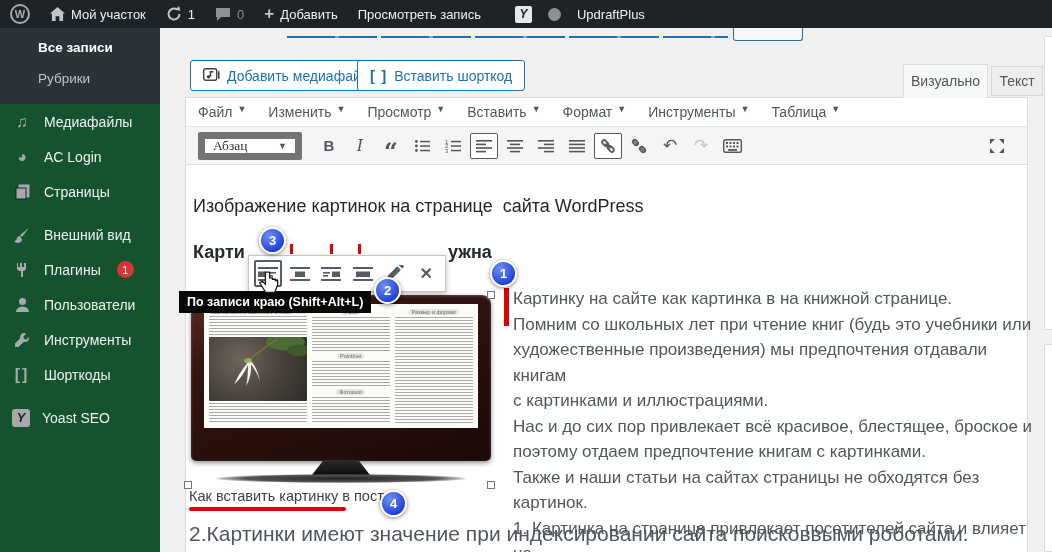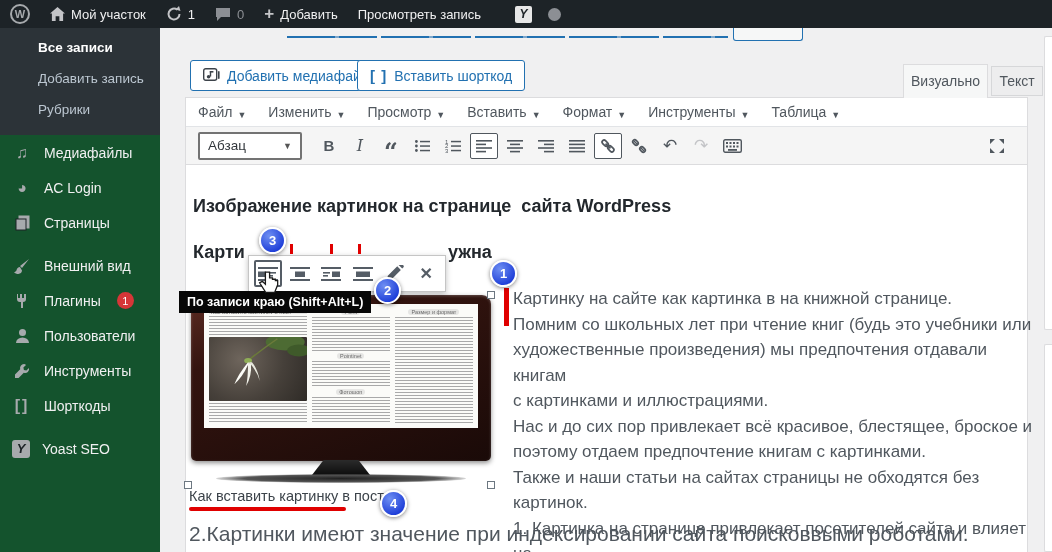--- a/index.html
+++ b/index.html
@@ -55,42 +55,42 @@
   .tab-visual { left:743px; top:36px; width:85px; height:34px; line-height:32px; background:#f6f7f7;
     border:1px solid #dcdcde; border-bottom:none; z-index:5; }
   .tab-text { left:831px; top:38px; width:52px; height:30px; line-height:29px; background:#ededee;
     border:1px solid #d6d7d9; }
 
   
   .editor { position:absolute; left:25px; top:69px; width:843px; height:455px; background:#fff;
     border:1px solid #dcdcde; border-bottom:none; }
   .menubar { height:29px; border-bottom:1px solid #e2e4e7; display:flex; align-items:center;
     padding-left:12px; gap:22px; font-size:14px; color:#50575e; background:#fff; }
-  .mb-item { cursor:pointer; display:flex; align-items:flex-end; gap:5px; }
+  .mb-item { cursor:pointer; display:flex; align-items:flex-start; gap:5px; }
   .mb-caret { font-size:9px; color:#50575e; }
   .toolbar { height:38px; background:#f5f5f5; border-bottom:1px solid #dcdcde; display:flex;
     align-items:center; padding:0 12px; gap:3px; }
-  .para-select { width:104px; height:28px; background:#fff; border:2px solid #737373; border-radius:2px;
-    font-size:13.5px; color:#32373c; display:flex; align-items:center; padding:0 8px; margin-right:10px; cursor:pointer; }
+  .para-select { width:104px; height:28px; background:#fff; border:7px solid #737373; border-radius:2px;
+    font-size:13.5px; color:#32373c; display:flex; align-items:center; padding:0 8px; margin-right:10px; cursor:pointer;font-family:Liberation Serif, serif; }
   .para-caret { margin-left:auto; font-size:9px; color:#555; }
   .tb { width:28px; height:26px; display:flex; align-items:center; justify-content:center;
     color:#50575e; cursor:pointer; border:1px solid transparent; border-radius:2px; }
   .tb.on { background:#fff; border-color:#50575e; }
   .tb svg { fill:#50575e; }
   .tb.disabled { color:#c3c4c7; }
   .tb-b { font-weight:bold; font-size:15px; }
   .tb-i { font-family:"DejaVu Serif", serif; font-style:italic; font-size:16px; }
   .tb-q { font-family:"DejaVu Serif", serif; font-weight:bold; font-size:24px; line-height:10px; padding-top:12px; }
   .tb-undo { font-size:17px; }
   .tb-full { margin-left:auto; margin-right:4px; }
 
   
   .ed-content { position:absolute; left:0; top:68px; width:841px; height:386px; background:#fff; }
 
-  .h1 { position:absolute; left:7px; top:30px; font-size:18px; font-weight:bold; color:#23282d; white-space:pre; }
+  .h1 { position:absolute; left:7px; top:30px; font-size:18px; font-weight:normal; color:#23282d; white-space:pre; }
   .h2frag { position:absolute; top:76px; font-size:18px; font-weight:bold; color:#23282d; }
   .h2L { left:7px; } .h2R { left:262px; }
 
   
   .img-popup { position:absolute; left:62px; top:89px; width:198px; height:37px; background:#fff;
     border:1px solid #c5c5c5; box-shadow:0 2px 6px rgba(0,0,0,.25); display:flex; align-items:center;
     padding:0 5px; gap:4px; z-index:20; }
   .ip-btn { width:28px; height:27px; display:flex; align-items:center; justify-content:center;
     cursor:pointer; border:2px solid transparent; border-radius:2px; color:#555d66; }
   .ip-btn.on { border-color:#555d66; }
@@ -185,26 +185,28 @@
   </div>
   <div class="ab-item">
     <span>Просмотреть запись</span>
   </div>
   <div class="ab-item" style="margin-left:14px;">
     <span class="yoast-sq">Y</span>
   </div>
   <div class="ab-item" style="padding:0 6px;">
     <span class="gray-dot"></span>
   </div>
+  <div class="ab-item">
+    <span>UpdraftPlus</span>
+  </div>
 </div>
 
 <div class="sidebar">
   <div class="submenu">
     <span class="sm-item active">Все записи</span>
-    <span class="sm-item">Добавить запись</span>
     <span class="sm-item">Рубрики</span>
   </div>
 
   <div class="menu-item">
     <span class="mi-ico">♫</span>
     <span>Медиафайлы</span>
   </div>
   <div class="menu-item">
     <span class="mi-ico">◕</span>
     <span>AC Login</span>

